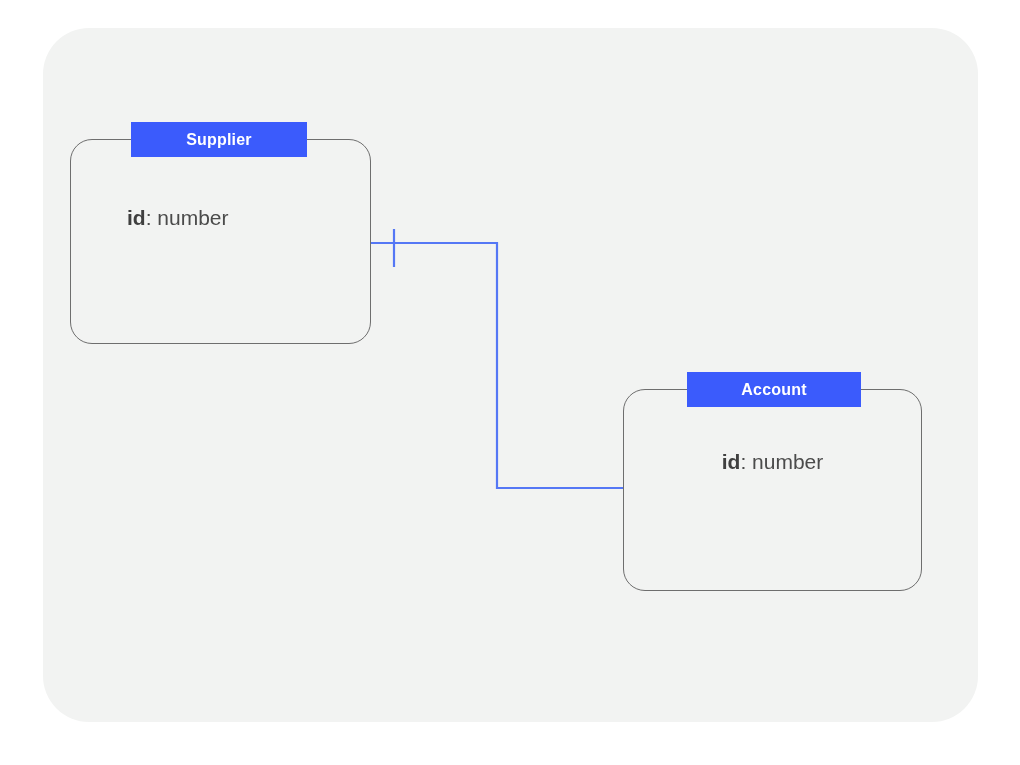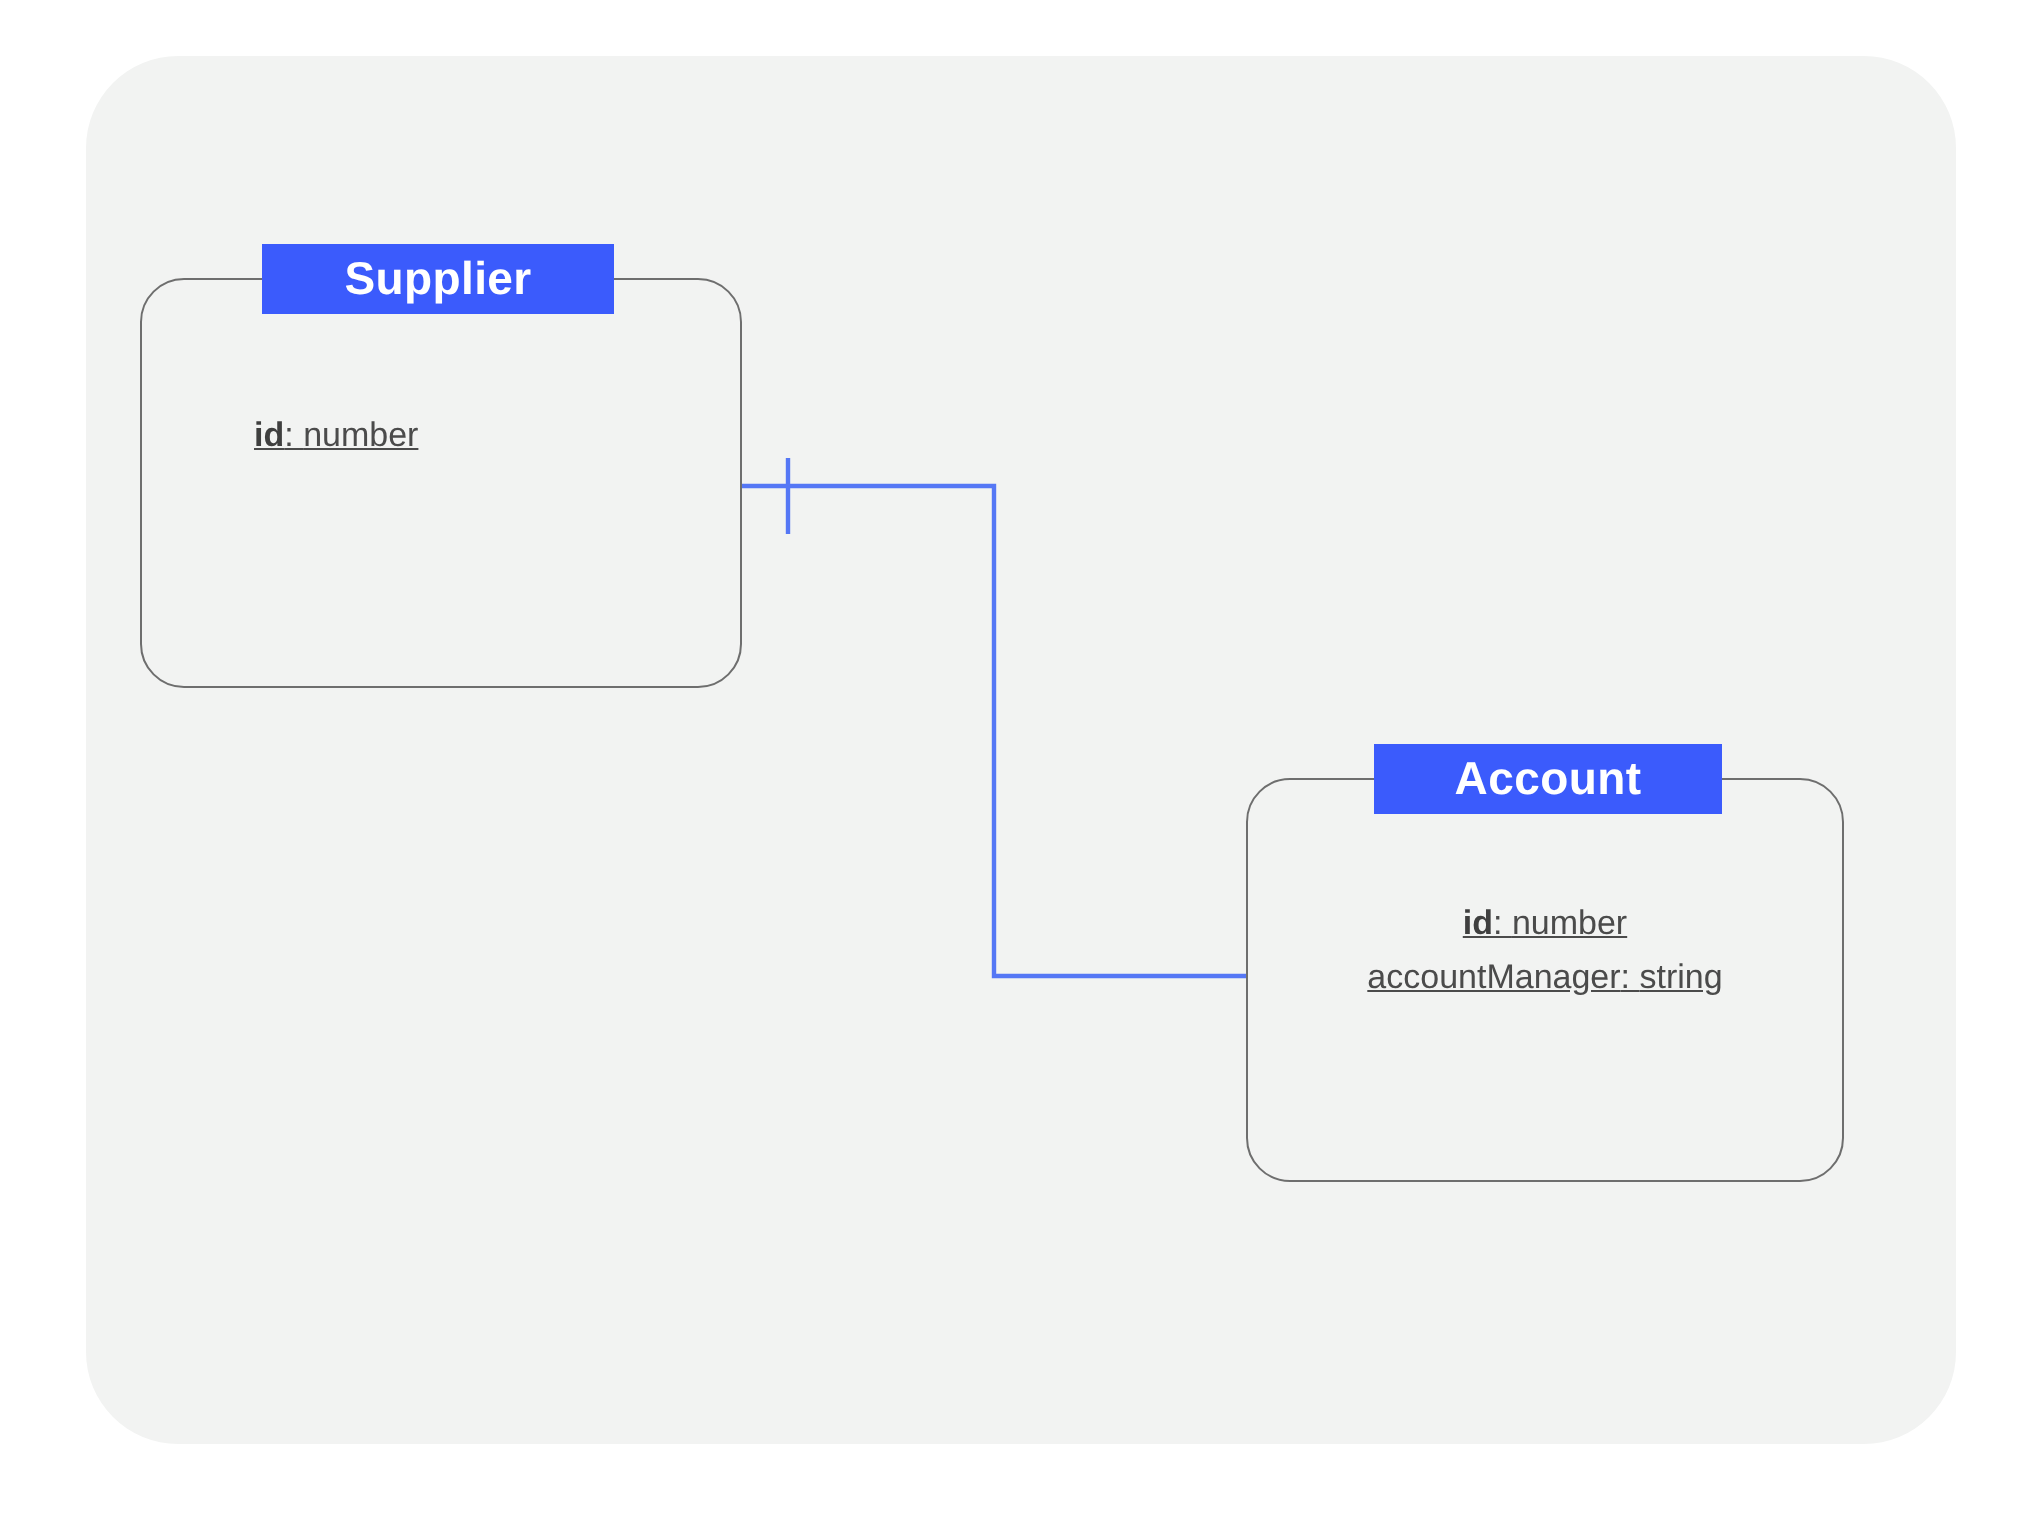--- a/index.html
+++ b/index.html
@@ -50,36 +50,35 @@
     border: 1.4px solid #6e6e6e;
     border-radius: 22px;
     background: transparent;
   }
 
   .entity-title {
     position: absolute;
     box-sizing: border-box;
     background: #3b5bfc;
     color: #ffffff;
-    font-size: 23px;
+    font-size: 16px;
     font-weight: bold;
     letter-spacing: 0.2px;
     display: flex;
     align-items: center;
     justify-content: center;
     line-height: 1;
   }
 
   .entity-attrs {
     position: absolute;
     color: #4b4b4b;
-    font-size: 17px;
+    font-size: 21px;
     line-height: 26.5px;
     white-space: nowrap;
-    text-decoration: underline;
   }
 
   .attr-row { display: block; }
   .attr-key { font-weight: normal; }
   .attr-key.bold { font-weight: bold; color: #3f3f3f; }
 
   
   #entity-supplier {
     left: 70px;
     top: 139px;
@@ -133,16 +132,15 @@
   <div class="entity" id="entity-supplier" style="border-color: rgb(110, 110, 110);"></div>
   <div class="entity-title" id="entity-supplier-title" style="background: rgb(59, 91, 252); color: rgb(255, 255, 255);">Supplier</div>
   <div class="entity-attrs" id="entity-supplier-attrs" style="color: rgb(75, 75, 75);">
     <span class="attr-row"><span class="attr-key bold">id</span><span>: </span><span>number</span></span>
   </div>
 
   <div class="entity" id="entity-account" style="border-color: rgb(110, 110, 110);"></div>
   <div class="entity-title" id="entity-account-title" style="background: rgb(59, 91, 252); color: rgb(255, 255, 255);">Account</div>
   <div class="entity-attrs" id="entity-account-attrs" style="color: rgb(75, 75, 75);">
     <span class="attr-row"><span class="attr-key bold">id</span><span>: </span><span>number</span></span>
-    <span class="attr-row"><span class="attr-key">accountManager</span><span>: </span><span>string</span></span>
   </div>
 
 </div>
 
 </body></html>

